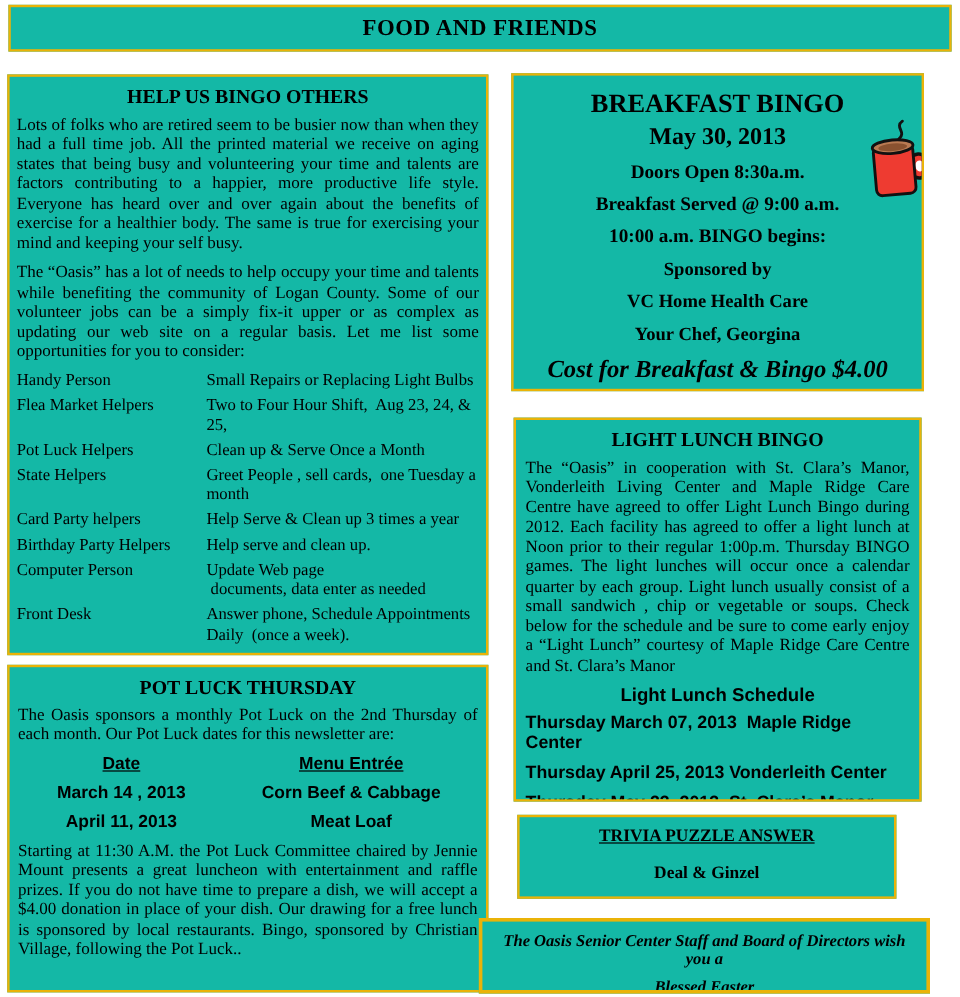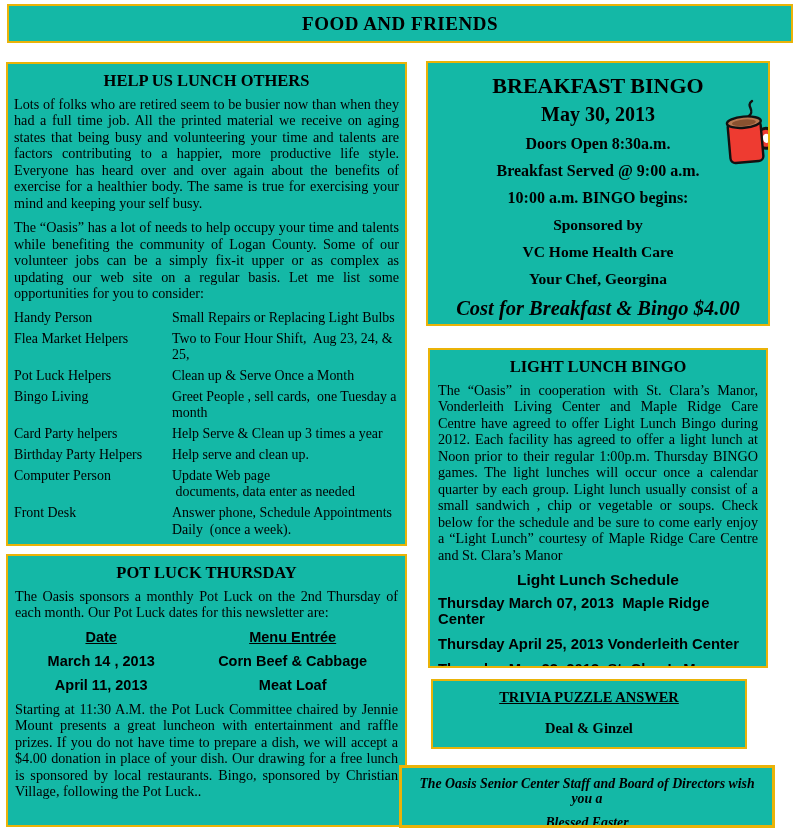--- a/index.html
+++ b/index.html
@@ -61,39 +61,39 @@
   .wish-line{font-weight:bold;font-style:italic;font-size:13.8px;line-height:1.1;margin:0 0 9px;}
 </style>
 </head>
 <body>
 
 <div class="box header-box">
   <span class="header-title serif">FOOD AND FRIENDS</span>
 </div>
 
 <div class="box help-box">
-  <div class="box-title">HELP US LUNCH OTHERS</div>
+  <div class="box-title">HELP US BINGO OTHERS</div>
   <p class="just">Lots  of folks who are retired seem to be busier now than when they had a full time job. All the printed material we receive on aging states that being busy and volunteering your time and  talents are factors contributing to a happier, more productive life style. Everyone has heard over and over again about the benefits of exercise for a healthier body. The same is true for exercising your mind and keeping your self  busy.</p>
   <p class="just">The “Oasis” has a lot of needs to help occupy your time and talents while benefiting the community of Logan County. Some of our volunteer jobs can be a simply fix-it upper or as complex as updating our web site on a regular basis. Let me list some opportunities for you to consider:</p>
 
   <div>
     <div class="vrow">
       <span class="role">Handy Person</span>
       <span class="desc">Small Repairs or Replacing Light Bulbs</span>
     </div>
     <div class="vrow">
       <span class="role">Flea Market Helpers</span>
       <span class="desc">Two to Four Hour Shift,  Aug 23, 24, &amp; 25,</span>
     </div>
     <div class="vrow">
       <span class="role">Pot Luck Helpers</span>
       <span class="desc">Clean up &amp; Serve Once a Month</span>
     </div>
     <div class="vrow">
-      <span class="role">Bingo Living</span>
+      <span class="role">State Helpers</span>
       <span class="desc">Greet People , sell cards,  one Tuesday a month</span>
     </div>
     <div class="vrow">
       <span class="role">Card Party helpers</span>
       <span class="desc">Help Serve &amp; Clean up 3 times a year</span>
     </div>
     <div class="vrow">
       <span class="role">Birthday Party Helpers</span>
       <span class="desc">Help serve and clean up.</span>
     </div>

